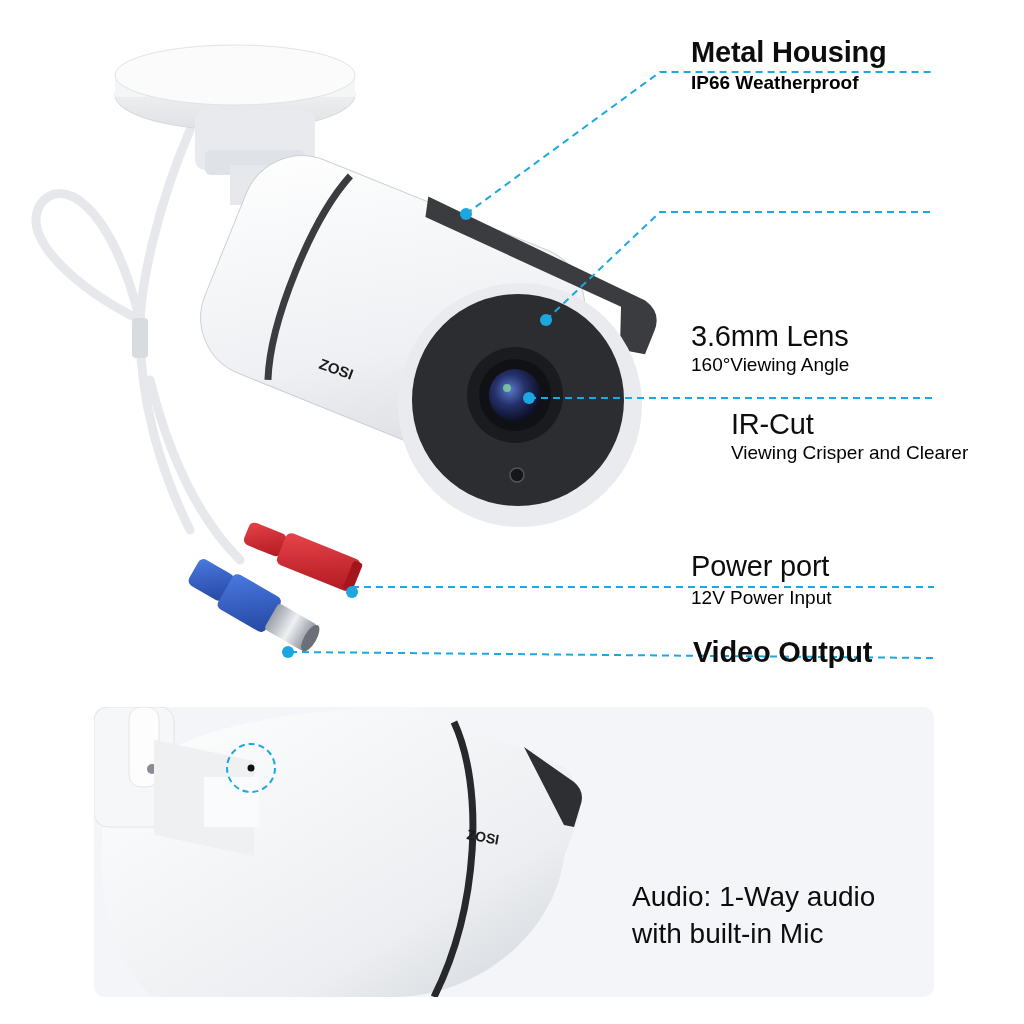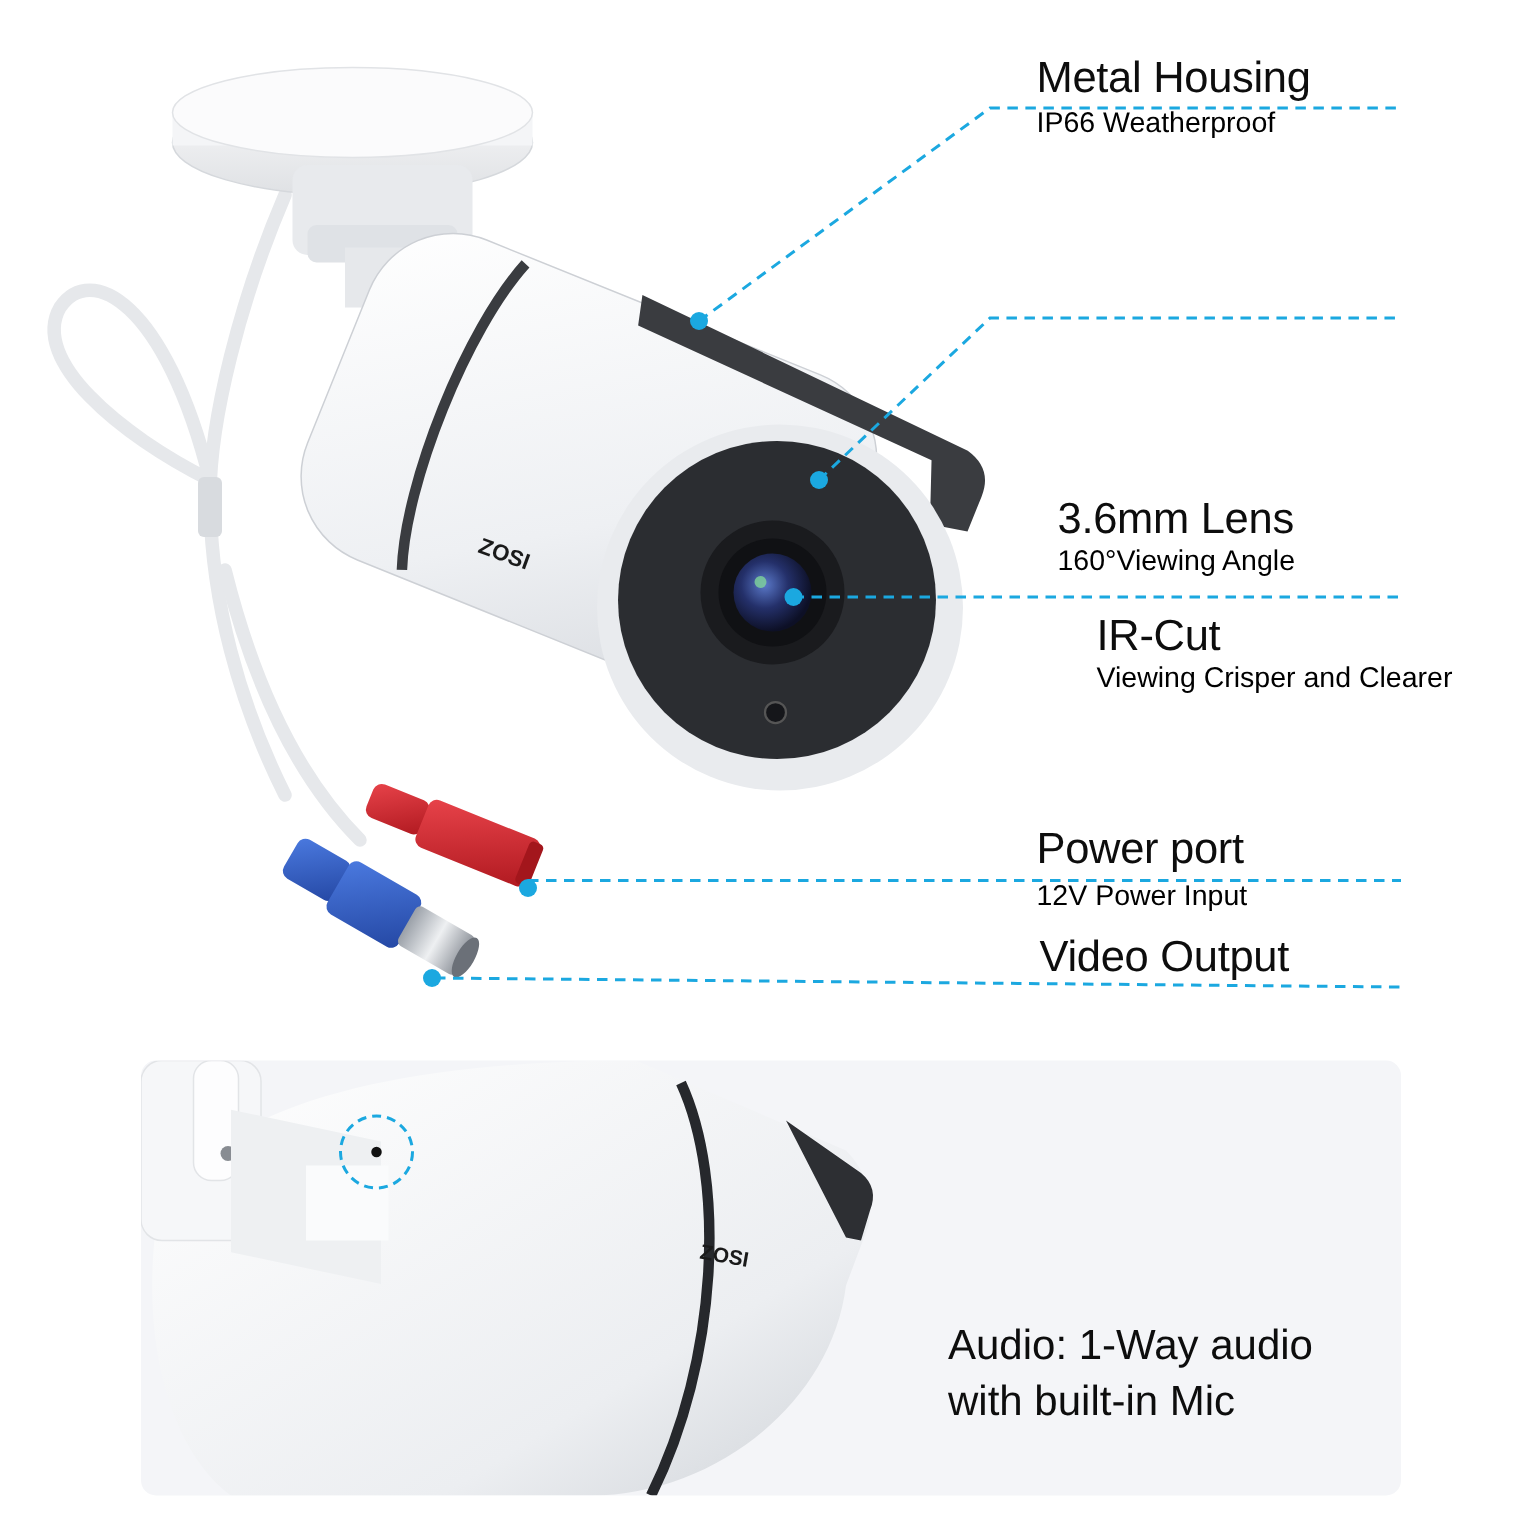--- a/index.html
+++ b/index.html
@@ -107,37 +107,37 @@
     </g>
     <g fill="#1ba8e0">
       <circle cx="466" cy="214" r="6"></circle>
       <circle cx="546" cy="320" r="6"></circle>
       <circle cx="529" cy="398" r="6"></circle>
       <circle cx="352" cy="592" r="6"></circle>
       <circle cx="288" cy="652" r="6"></circle>
     </g>
   </svg>
 
-  <div class="feature" style="top:36px;">
+  <div class="feature" style="top:36px;font-weight:bold;">
     <div class="title">Metal Housing</div>
     <div class="sub" style="margin-top:4px;">IP66 Weatherproof</div>
   </div>
-  <div class="feature" style="top:330px;margin-left:14px;">
+  <div class="feature" style="top:320px;">
     <div class="title">3.6mm Lens</div>
     <div class="sub">160°Viewing Angle</div>
   </div>
   <div class="feature" style="top:408px;margin-left:40px;">
     <div class="title">IR-Cut</div>
     <div class="sub">Viewing Crisper and Clearer</div>
   </div>
   <div class="feature" style="top:550px;">
     <div class="title">Power port</div>
     <div class="sub" style="margin-top:5px;">12V  Power Input</div>
   </div>
-  <div class="feature" style="top:622px; left:693px;">
+  <div class="feature" style="top:636px; left:693px;font-weight:bold;">
     <div class="title">Video Output</div>
   </div>
 
   <div class="detail-panel">
     <svg width="840" height="290" viewBox="0 0 840 290">
       <defs>
         <linearGradient id="sideG" x1="0" y1="0" x2="1" y2="1">
           <stop offset="0" stop-color="#ffffff"></stop>
           <stop offset="0.7" stop-color="#eceef1"></stop>
           <stop offset="1" stop-color="#cfd3d8"></stop>

